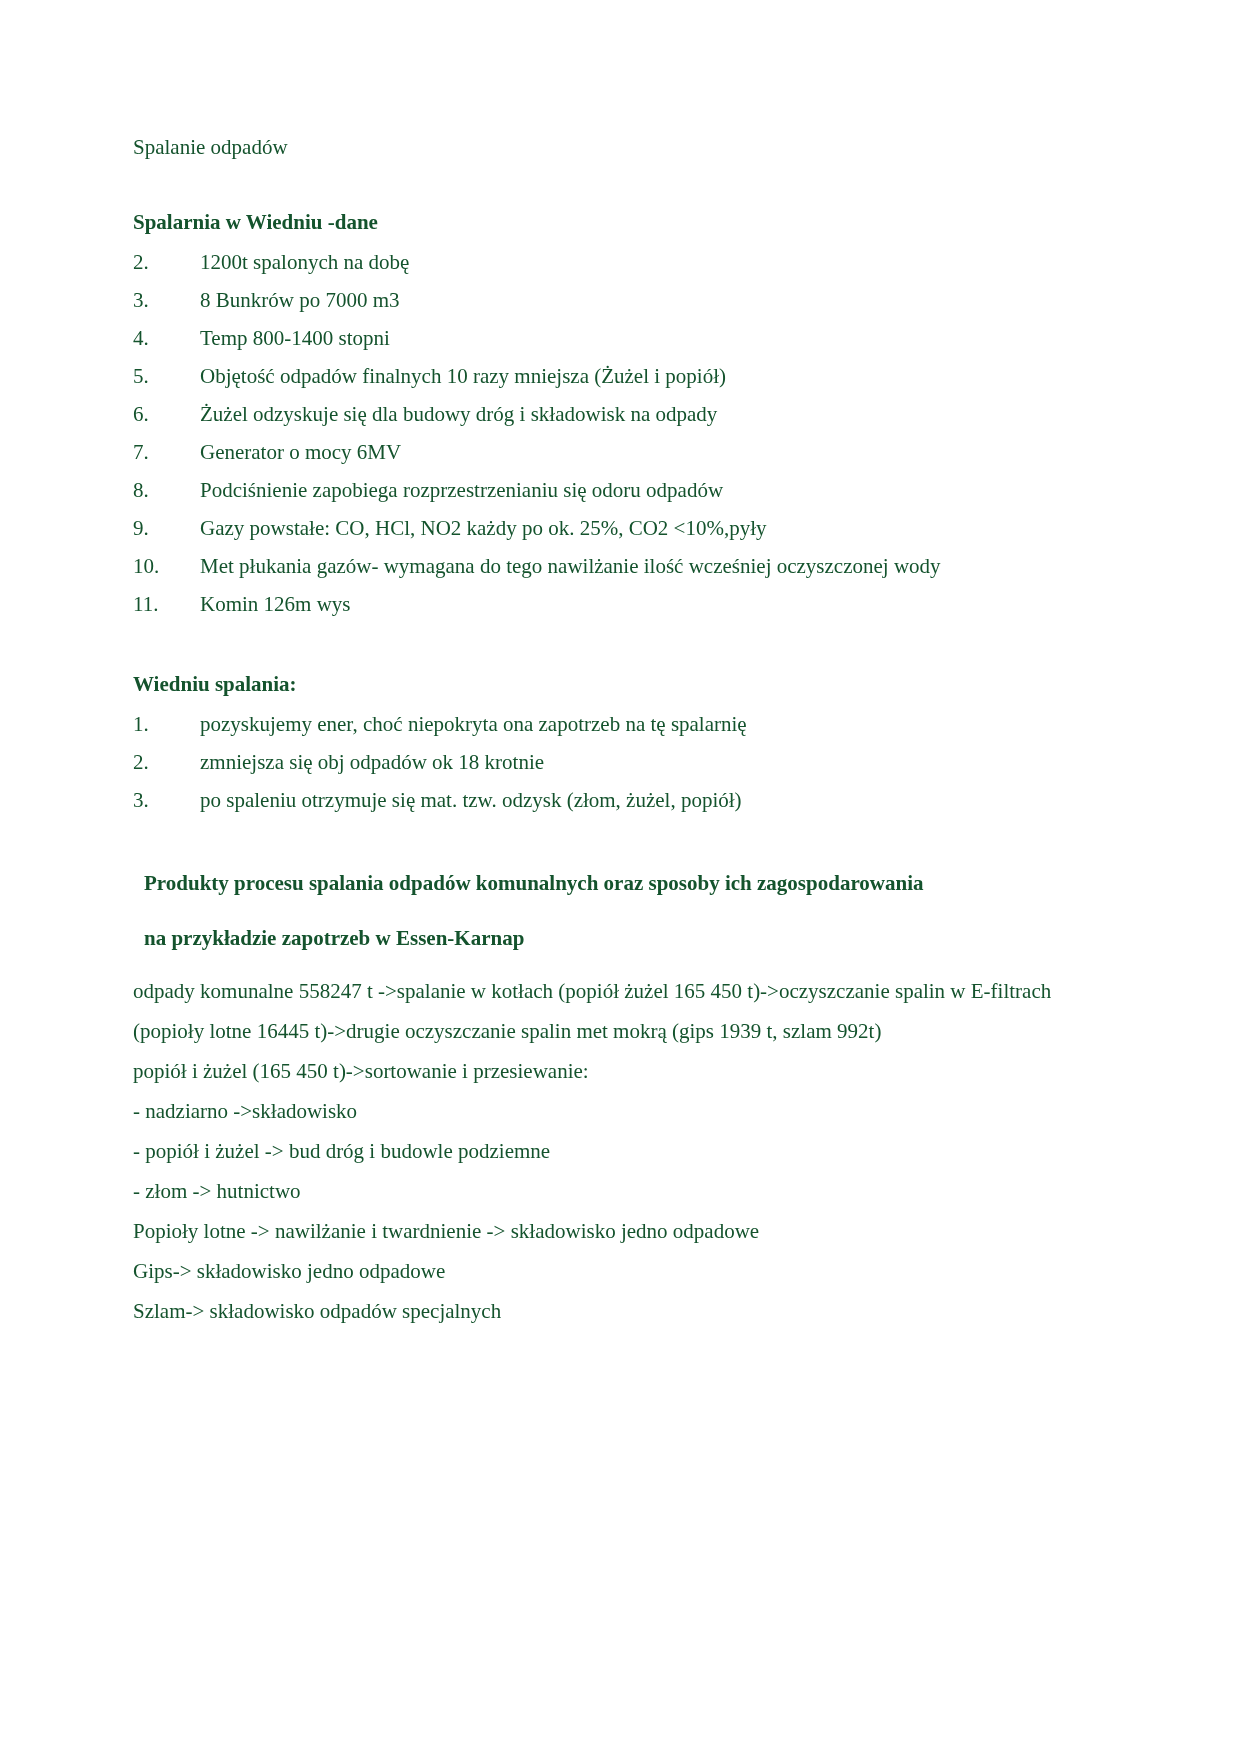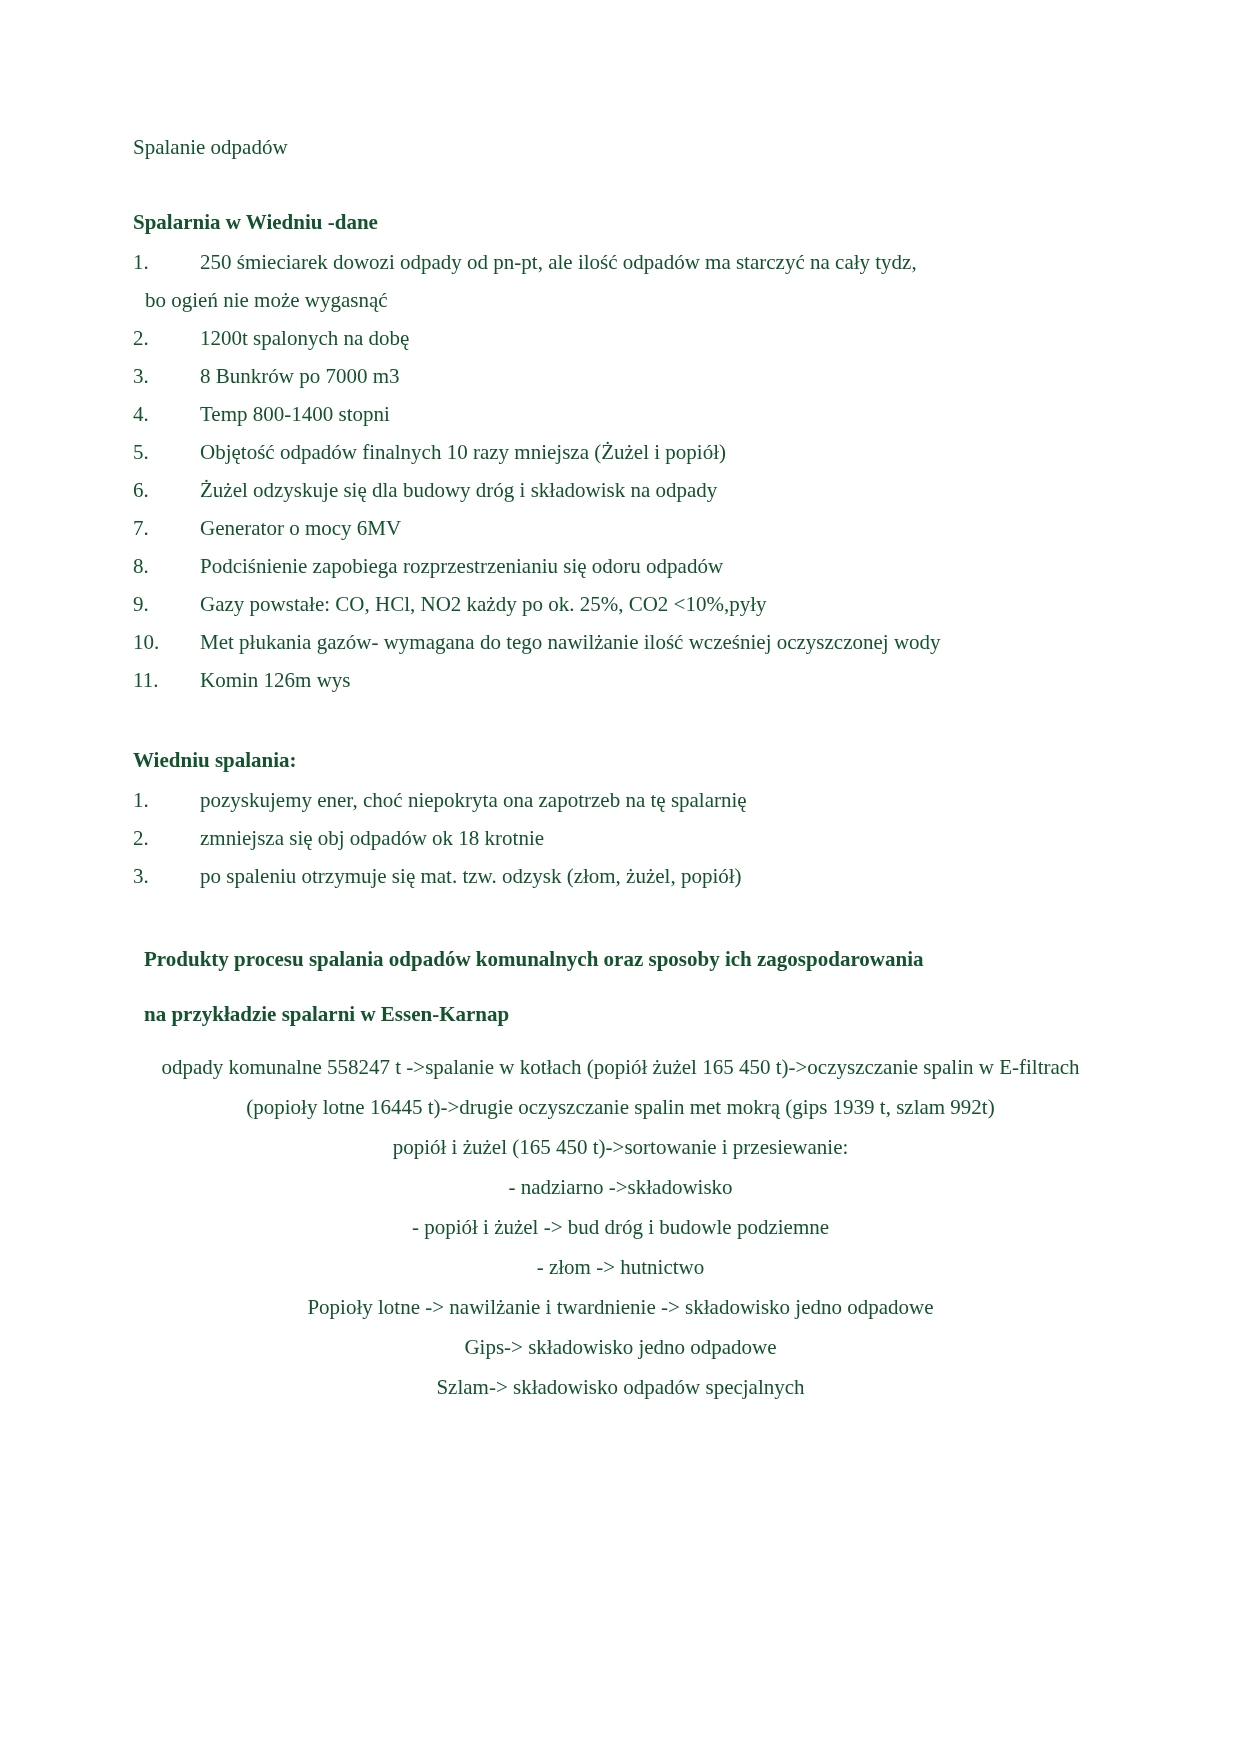--- a/index.html
+++ b/index.html
@@ -46,37 +46,32 @@
   .cont {
     margin-left: 12px;
     line-height: 38px;
   }
   .para {
     margin: 0;
     line-height: 40px;
   }
   .para-group {
     margin-top: 4px;
-    text-align: center;
   }
 </style>
 </head>
 <body>
 
 <div class="page">
 
   <p class="line title">Spalanie odpadów</p>
 
   <div class="section-first">
     <p class="line heading">Spalarnia w Wiedniu -dane</p>
 
-    <div class="li">
-      <span class="num">1.</span><span class="txt">250 śmieciarek dowozi odpady od pn-pt, ale ilość odpadów ma starczyć na cały tydz,</span>
-      <div class="cont">bo ogień nie może wygasnąć</div>
-    </div>
     <div class="li">
       <span class="num">2.</span><span class="txt">1200t spalonych na dobę</span>
     </div>
     <div class="li">
       <span class="num">3.</span><span class="txt">8 Bunkrów po 7000 m3</span>
     </div>
     <div class="li">
       <span class="num">4.</span><span class="txt">Temp 800-1400 stopni</span>
     </div>
     <div class="li">
@@ -111,21 +106,21 @@
     <div class="li">
       <span class="num">2.</span><span class="txt">zmniejsza się obj odpadów ok 18 krotnie</span>
     </div>
     <div class="li">
       <span class="num">3.</span><span class="txt">po spaleniu otrzymuje się mat. tzw. odzysk (złom, żużel, popiół)</span>
     </div>
   </div>
 
   <div class="section">
     <p class="line heading-lg">Produkty procesu spalania odpadów komunalnych oraz sposoby ich zagospodarowania</p>
-    <p class="line heading-lg">na przykładzie spalarni w Essen-Karnap</p>
+    <p class="line heading-lg">na przykładzie zapotrzeb w Essen-Karnap</p>
 
     <div class="para-group">
       <p class="para">odpady komunalne 558247 t -&gt;spalanie w kotłach (popiół żużel 165 450 t)-&gt;oczyszczanie spalin w E-filtrach (popioły lotne 16445 t)-&gt;drugie oczyszczanie spalin met mokrą (gips 1939 t, szlam 992t)</p>
       <p class="para">popiół i żużel (165 450 t)-&gt;sortowanie i przesiewanie:</p>
       <p class="para">- nadziarno -&gt;składowisko</p>
       <p class="para">- popiół i żużel -&gt; bud dróg i budowle podziemne</p>
       <p class="para">- złom -&gt; hutnictwo</p>
       <p class="para">Popioły lotne -&gt; nawilżanie i twardnienie -&gt; składowisko jedno odpadowe</p>
       <p class="para">Gips-&gt; składowisko jedno odpadowe</p>
       <p class="para">Szlam-&gt; składowisko odpadów specjalnych</p>

